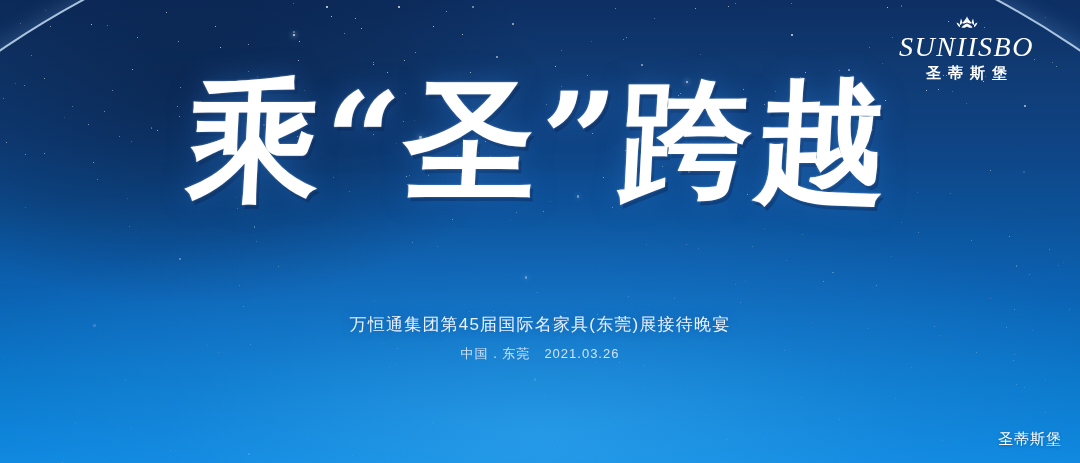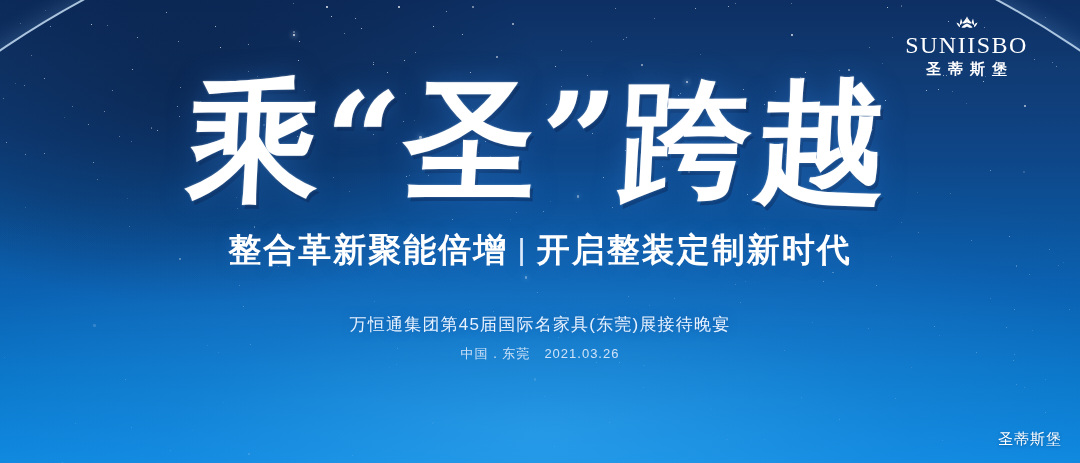--- a/index.html
+++ b/index.html
@@ -99,25 +99,26 @@
   }
   .logo-mark {
     display: block;
     margin: 0 auto 1px auto;
     width: 26px;
     height: 18px;
   }
   .logo-word {
     display: block;
     font-family: "Liberation Serif", "DejaVu Serif", serif;
-    font-size: 24px;
+    font-size: 28px;
     letter-spacing: 1.5px;
     color: #ffffff;
     line-height: 1;
     white-space: nowrap;
+    font-style: italic;
   }
   .logo-cn {
     display: block;
     margin-top: 4px;
     font-size: 15px;
     font-weight: bold;
     letter-spacing: 7px;
     text-indent: 7px;
     color: #ffffff;
     white-space: nowrap;
@@ -517,23 +518,20 @@
         <path d="M26 19 C31 21 35 23.8 37 27 C32.6 28.6 27.4 27 25 23.4 Z"></path>
         <path d="M26 19 C21 21 17 23.8 15 27 C19.4 28.6 24.6 27 27 23.4 Z"></path>
       </g>
     </svg>
     <span class="logo-word">SUNIISBO</span>
     <span class="logo-cn">圣蒂斯堡</span>
   </div>
 
   <div class="headline">乘“圣”跨越</div>
 
-  <div class="subtitle">
-    <span>整合革新聚能倍增</span><span class="divider">|</span><span>开启整装定制新时代</span>
-  </div>
 
   <div class="event">万恒通集团第45届国际名家具(东莞)展接待晚宴</div>
 
   <div class="meta">
     <span>中国 . 东莞</span><span class="sep"></span><span>2021.03.26</span>
   </div>
 
   <div class="watermark">圣蒂斯堡</div>
 
 </div>

